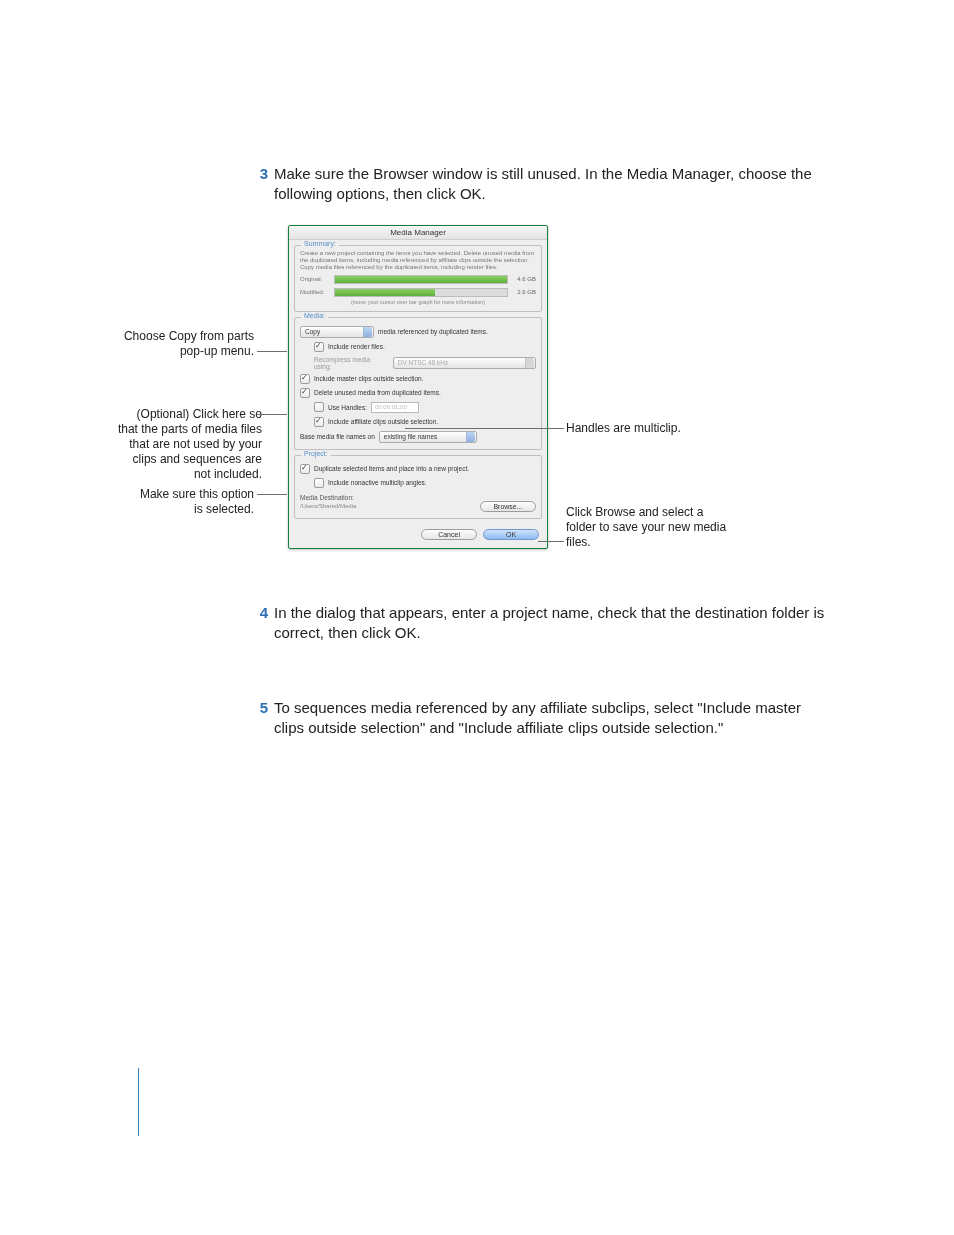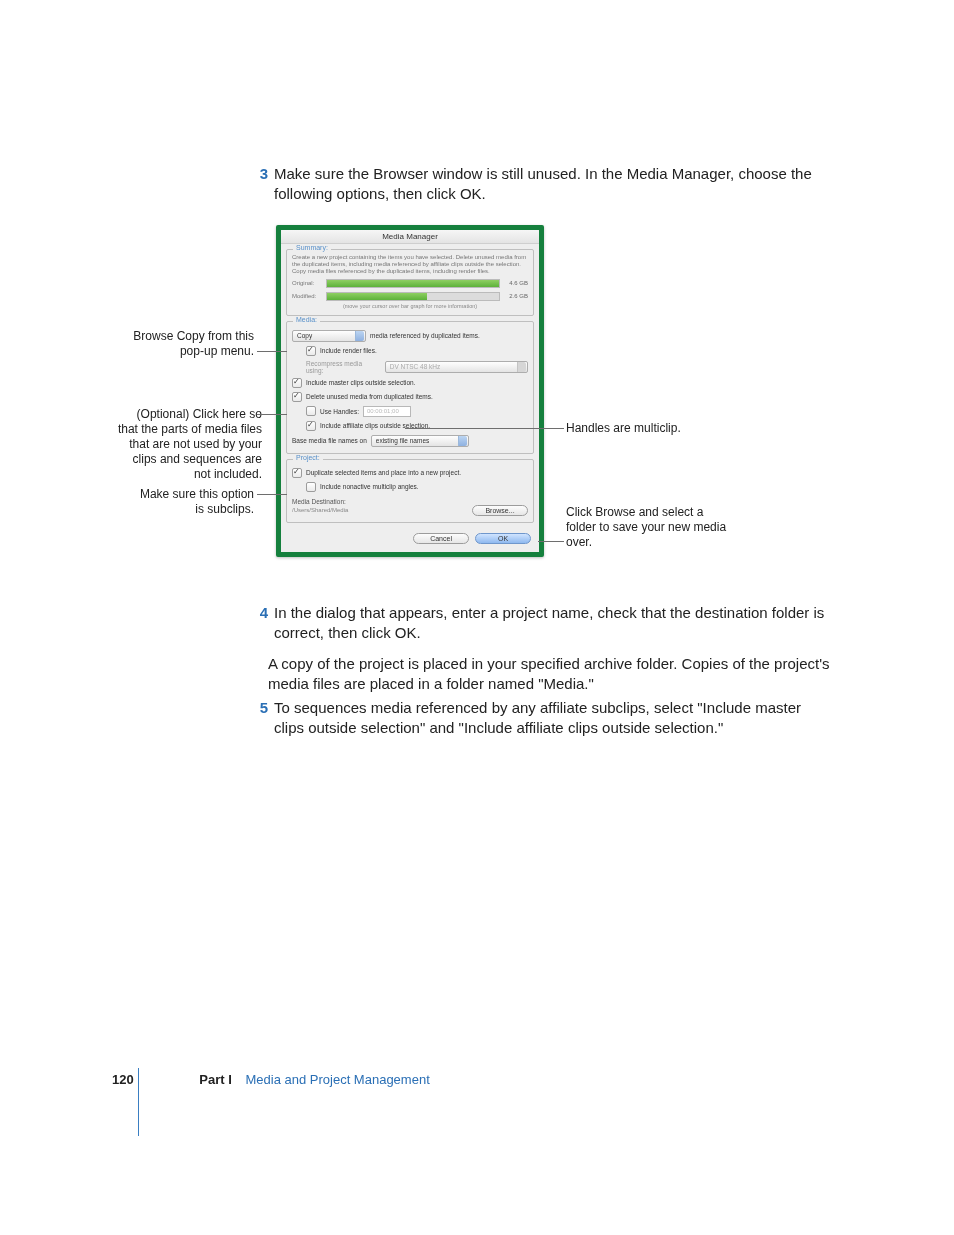--- a/index.html
+++ b/index.html
@@ -36,25 +36,25 @@
 }
 .steptxt { flex: 1; }
 .followup {
   margin-top: 10px;
   font-size: 15px;
   line-height: 1.35;
 }
 
 .dialog {
   position: absolute;
-  left: 276px;
+  left: 288px;
   top: 225px;
   width: 258px;
   background: #eeeeee;
-  border: 5px solid #15803d;
+  border: 1px solid #15803d;
   border-radius: 2px;
   font-size: 7px;
   color: #333;
   box-shadow: 0 1px 3px rgba(0,0,0,.25);
 }
 .titlebar {
   background: linear-gradient(#f6f6f6,#e4e4e4);
   border-bottom: 1px solid #cfcfcf;
   text-align: center;
   font-size: 8px;
@@ -269,50 +269,44 @@
         <span class="btn">Browse...</span>
       </div>
     </div>
 
     <div class="buttons">
       <span class="btn">Cancel</span>
       <span class="btn primary">OK</span>
     </div>
   </div>
 
-  <div class="callout left" style="left:108px; top:329px; width:146px;">Browse Copy from this pop-up menu.</div>
+  <div class="callout left" style="left:108px; top:329px; width:146px;">Choose Copy from parts pop-up menu.</div>
   <div class="leader" style="left:257px; top:351px; width:30px;"></div>
 
   <div class="callout left" style="left:116px; top:407px; width:146px;">(Optional) Click here so that the parts of media files that are not used by your clips and sequences are not included.</div>
   <div class="leader" style="left:257px; top:414px; width:30px;"></div>
 
-  <div class="callout left" style="left:128px; top:487px; width:126px;">Make sure this option is subclips.</div>
+  <div class="callout left" style="left:128px; top:487px; width:126px;">Make sure this option is selected.</div>
   <div class="leader" style="left:257px; top:494px; width:30px;"></div>
 
   <div class="callout" style="left:566px; top:421px; width:180px;">Handles are multiclip.</div>
   <div class="leader" style="left:405px; top:428px; width:159px;"></div>
 
-  <div class="callout" style="left:566px; top:505px; width:170px;">Click Browse and select a folder to save your new media over.</div>
+  <div class="callout" style="left:566px; top:505px; width:170px;">Click Browse and select a folder to save your new media files.</div>
   <div class="leader" style="left:538px; top:541px; width:26px;"></div>
 
   <div class="col" style="top:603px;">
     <div class="step">
       <div class="stepnum">4</div>
       <div class="steptxt">In the dialog that appears, enter a project name, check that the destination folder is correct, then click OK.</div>
     </div>
-    <div class="followup">A copy of the project is placed in your specified archive folder. Copies of the project's media files are placed in a folder named "Media."</div>
   </div>
 
   <div class="col" style="top:698px;">
     <div class="step">
       <div class="stepnum">5</div>
       <div class="steptxt">To sequences media referenced by any affiliate subclips, select "Include master clips outside selection" and "Include affiliate clips outside selection."</div>
     </div>
   </div>
 
-  <div class="footer">
-    <span class="pgnum">120</span>
-    <span class="part">Part I</span>
-    <span class="partname">Media and Project Management</span>
-  </div>
   <div class="vline"></div>
 
 </div>
 
 </body></html>

